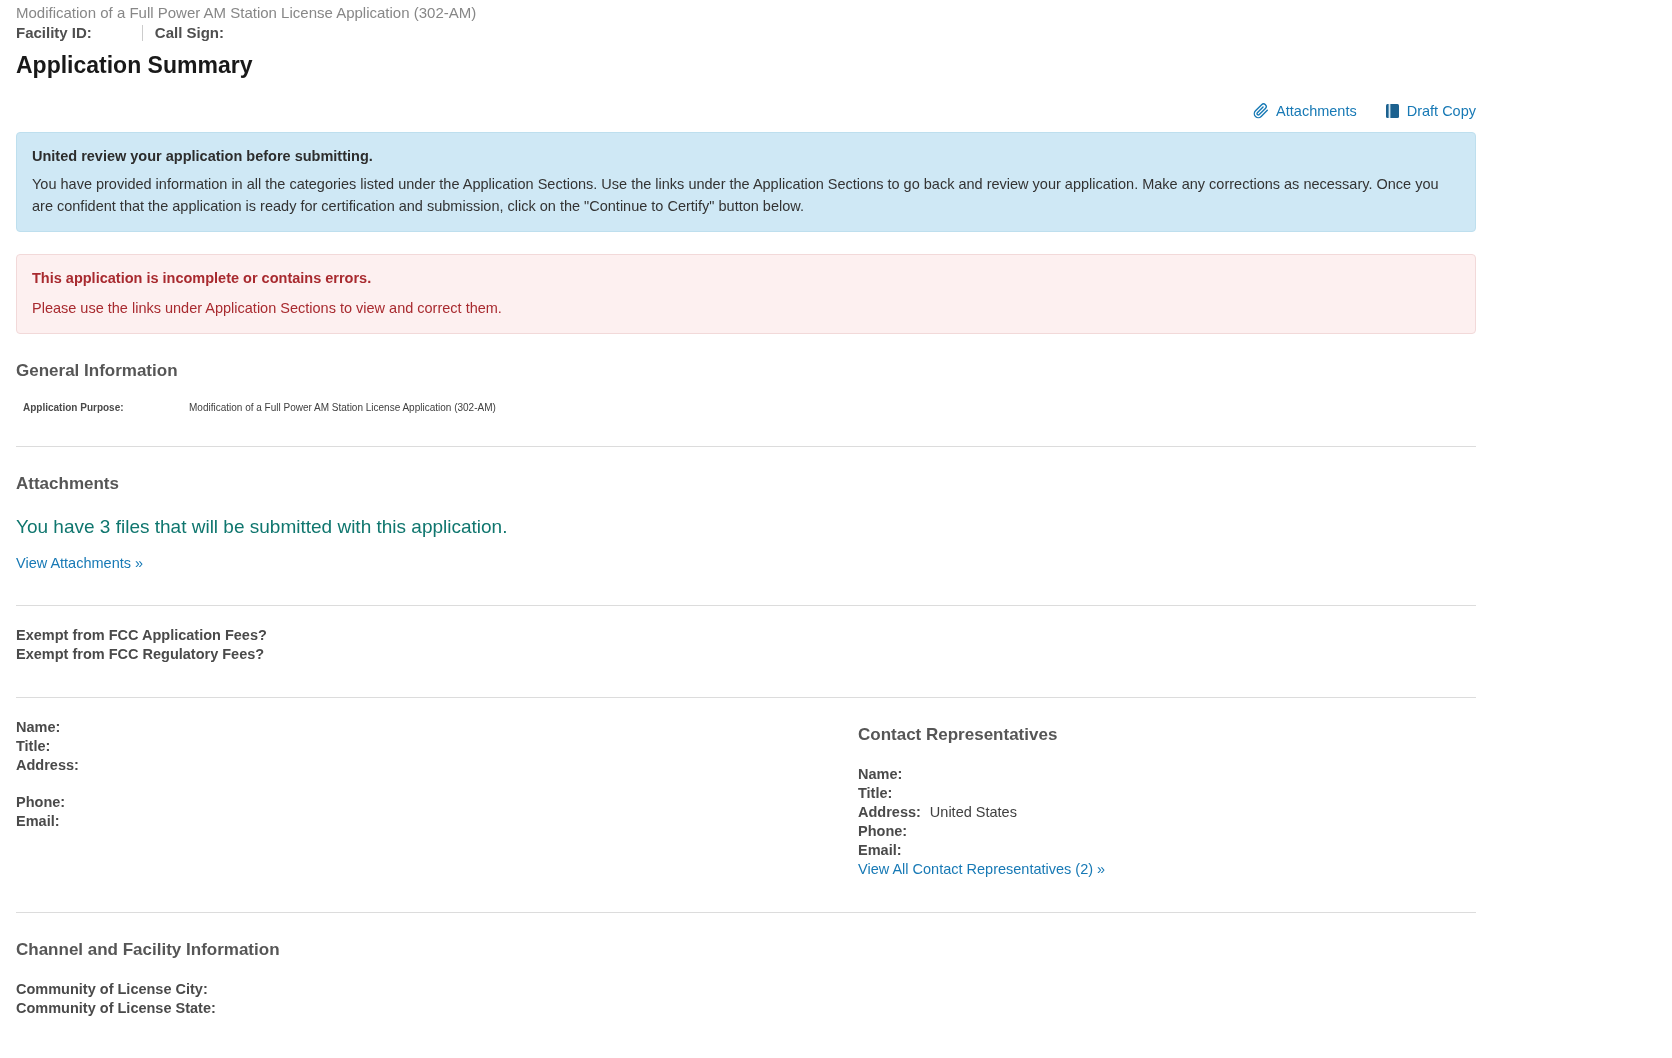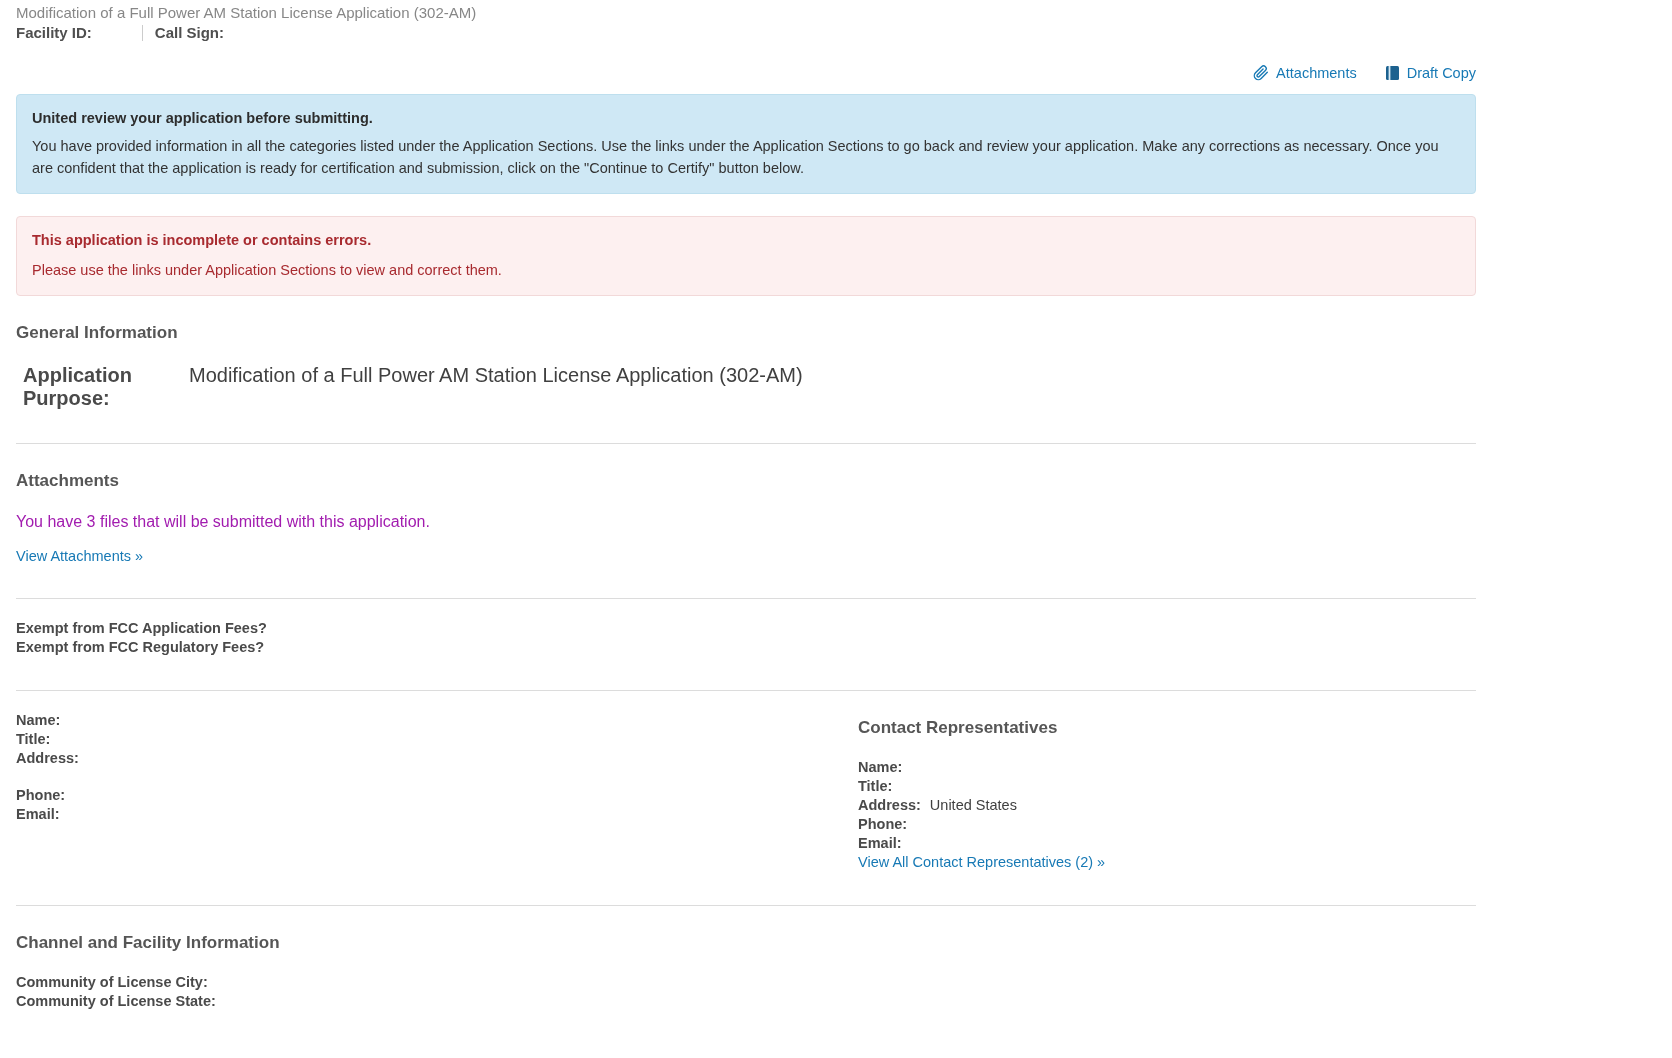--- a/index.html
+++ b/index.html
@@ -35,25 +35,25 @@
     background:#fdf0f0; border:1px solid #f2d9d9; border-radius:4px;
     padding:13px 15px 15px; margin-top:22px;
     color:#a82a2f; font-size:14.5px; line-height:1.4;
   }
   .notice-error .notice-title { font-weight:700; margin-bottom:9px; }
 
   
   .section-heading { font-size:17px; font-weight:700; color:#565656; margin:27px 0 0; }
   .sep { border:none; border-top:1px solid #dcdcdc; margin:33px 0 0; height:0; }
 
-  .kv-row { display:flex; font-size:20px; margin-top:21px; }
+  .kv-row { display:flex; font-size:10px; margin-top:21px; }
   .kv-label { font-weight:700; color:#4a4a4a; flex:0 0 173px; padding-left:7px; }
   .kv-value { color:#404040; }
 
-  .body-text { font-size:16px; margin-top:22px; color:#a21caf; }
+  .body-text { font-size:19px; margin-top:22px; color:#0f766e; }
   .text-link { color:#1779b5; text-decoration:none; font-size:14.5px; display:inline-block; cursor:pointer; }
   .link-row { margin-top:16px; }
 
   .lbl-stack { margin-top:20px; }
   .lbl-row { font-size:14.5px; line-height:19px; color:#4a4a4a; }
   .lbl-row .lbl { font-weight:700; }
   .lbl-row .val { font-weight:400; color:#404040; margin-left:9px; }
   .lbl-gap { height:18px; }
 
   .two-col { display:flex; align-items:flex-start; }
@@ -67,20 +67,21 @@
 
   <div class="app-type">Modification of a Full Power AM Station License Application (302-AM)</div>
   <div class="id-line">
     <span>Facility ID:</span>
     <span class="id-value"></span>
     <span class="id-spacer"></span>
     <span class="v-divider"></span>
     <span>Call Sign:</span>
     <span class="id-value"></span>
   </div>
+  <h1 class="page-title">Application Summary</h1>
 
   <div class="toolbar">
     <a>
       <span>
         <svg width="16" height="16" viewBox="0 0 24 24" fill="none" stroke="#1779b5" stroke-width="2.1" stroke-linecap="round" stroke-linejoin="round">
           <path d="M21.44 11.05l-9.19 9.19a6 6 0 0 1-8.49-8.49l9.19-9.19a4 4 0 0 1 5.66 5.66l-9.2 9.19a2 2 0 0 1-2.83-2.83l8.49-8.48"></path>
         </svg>
       </span>
       <span>Attachments</span>
     </a>

